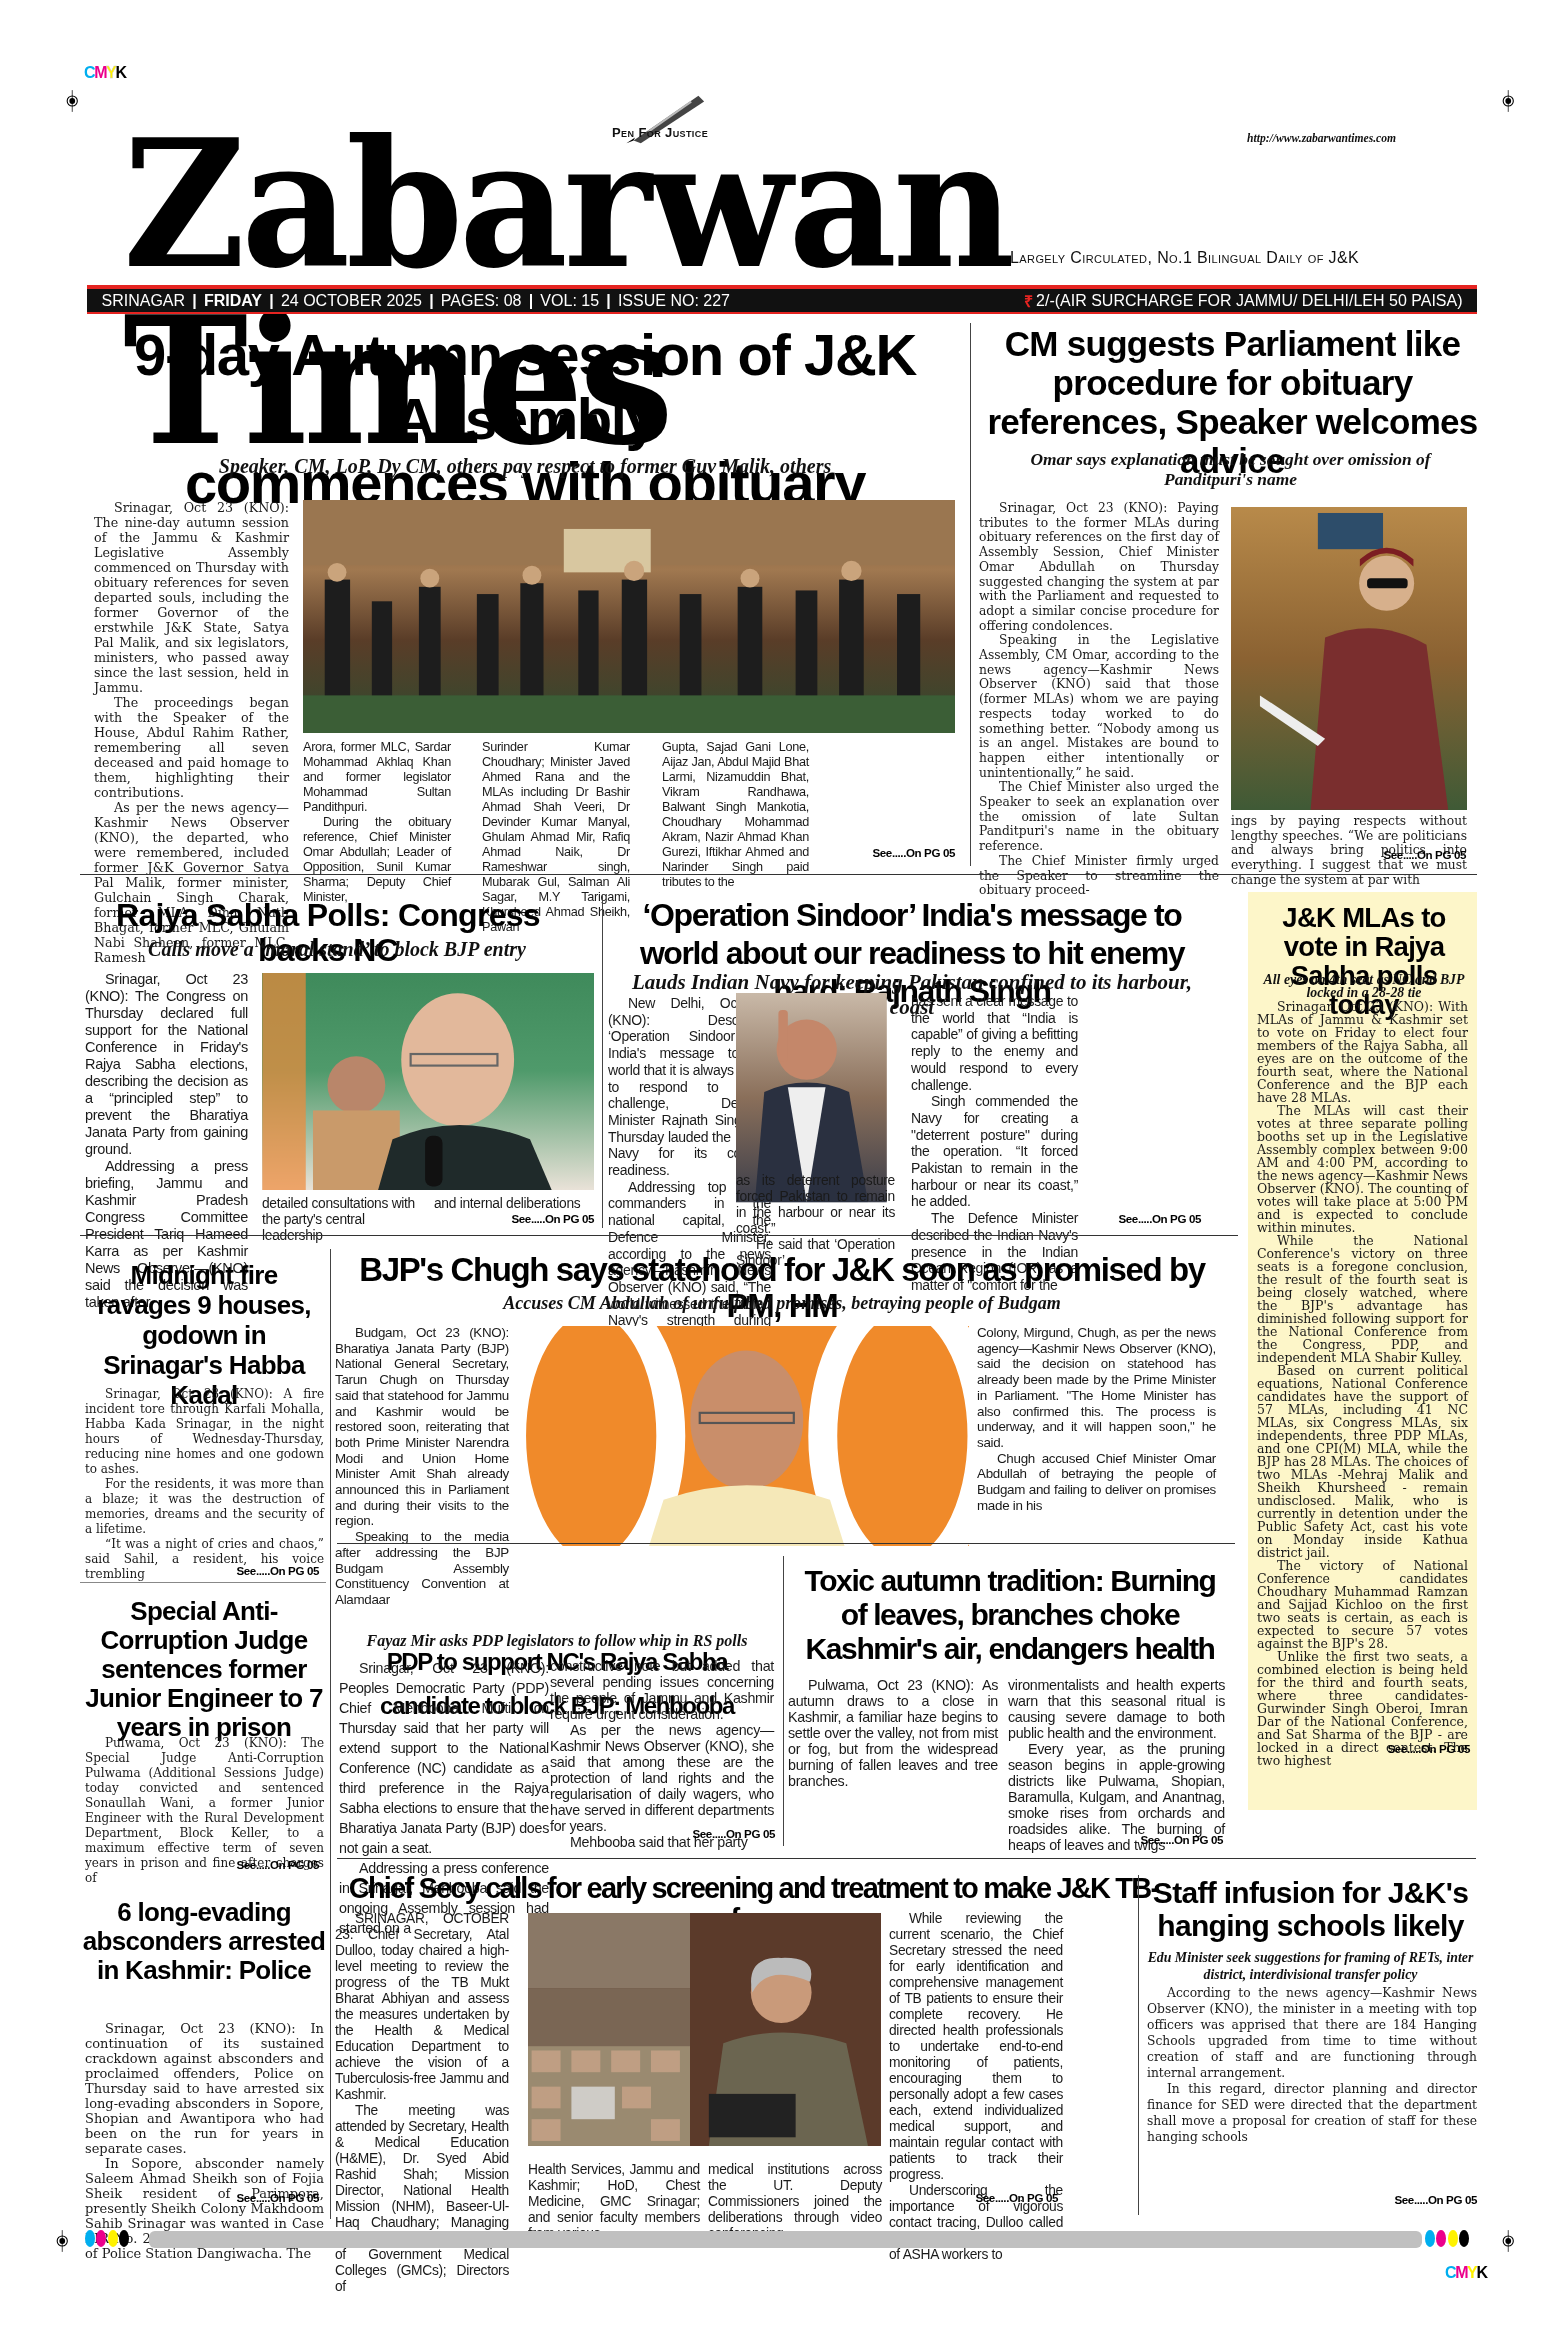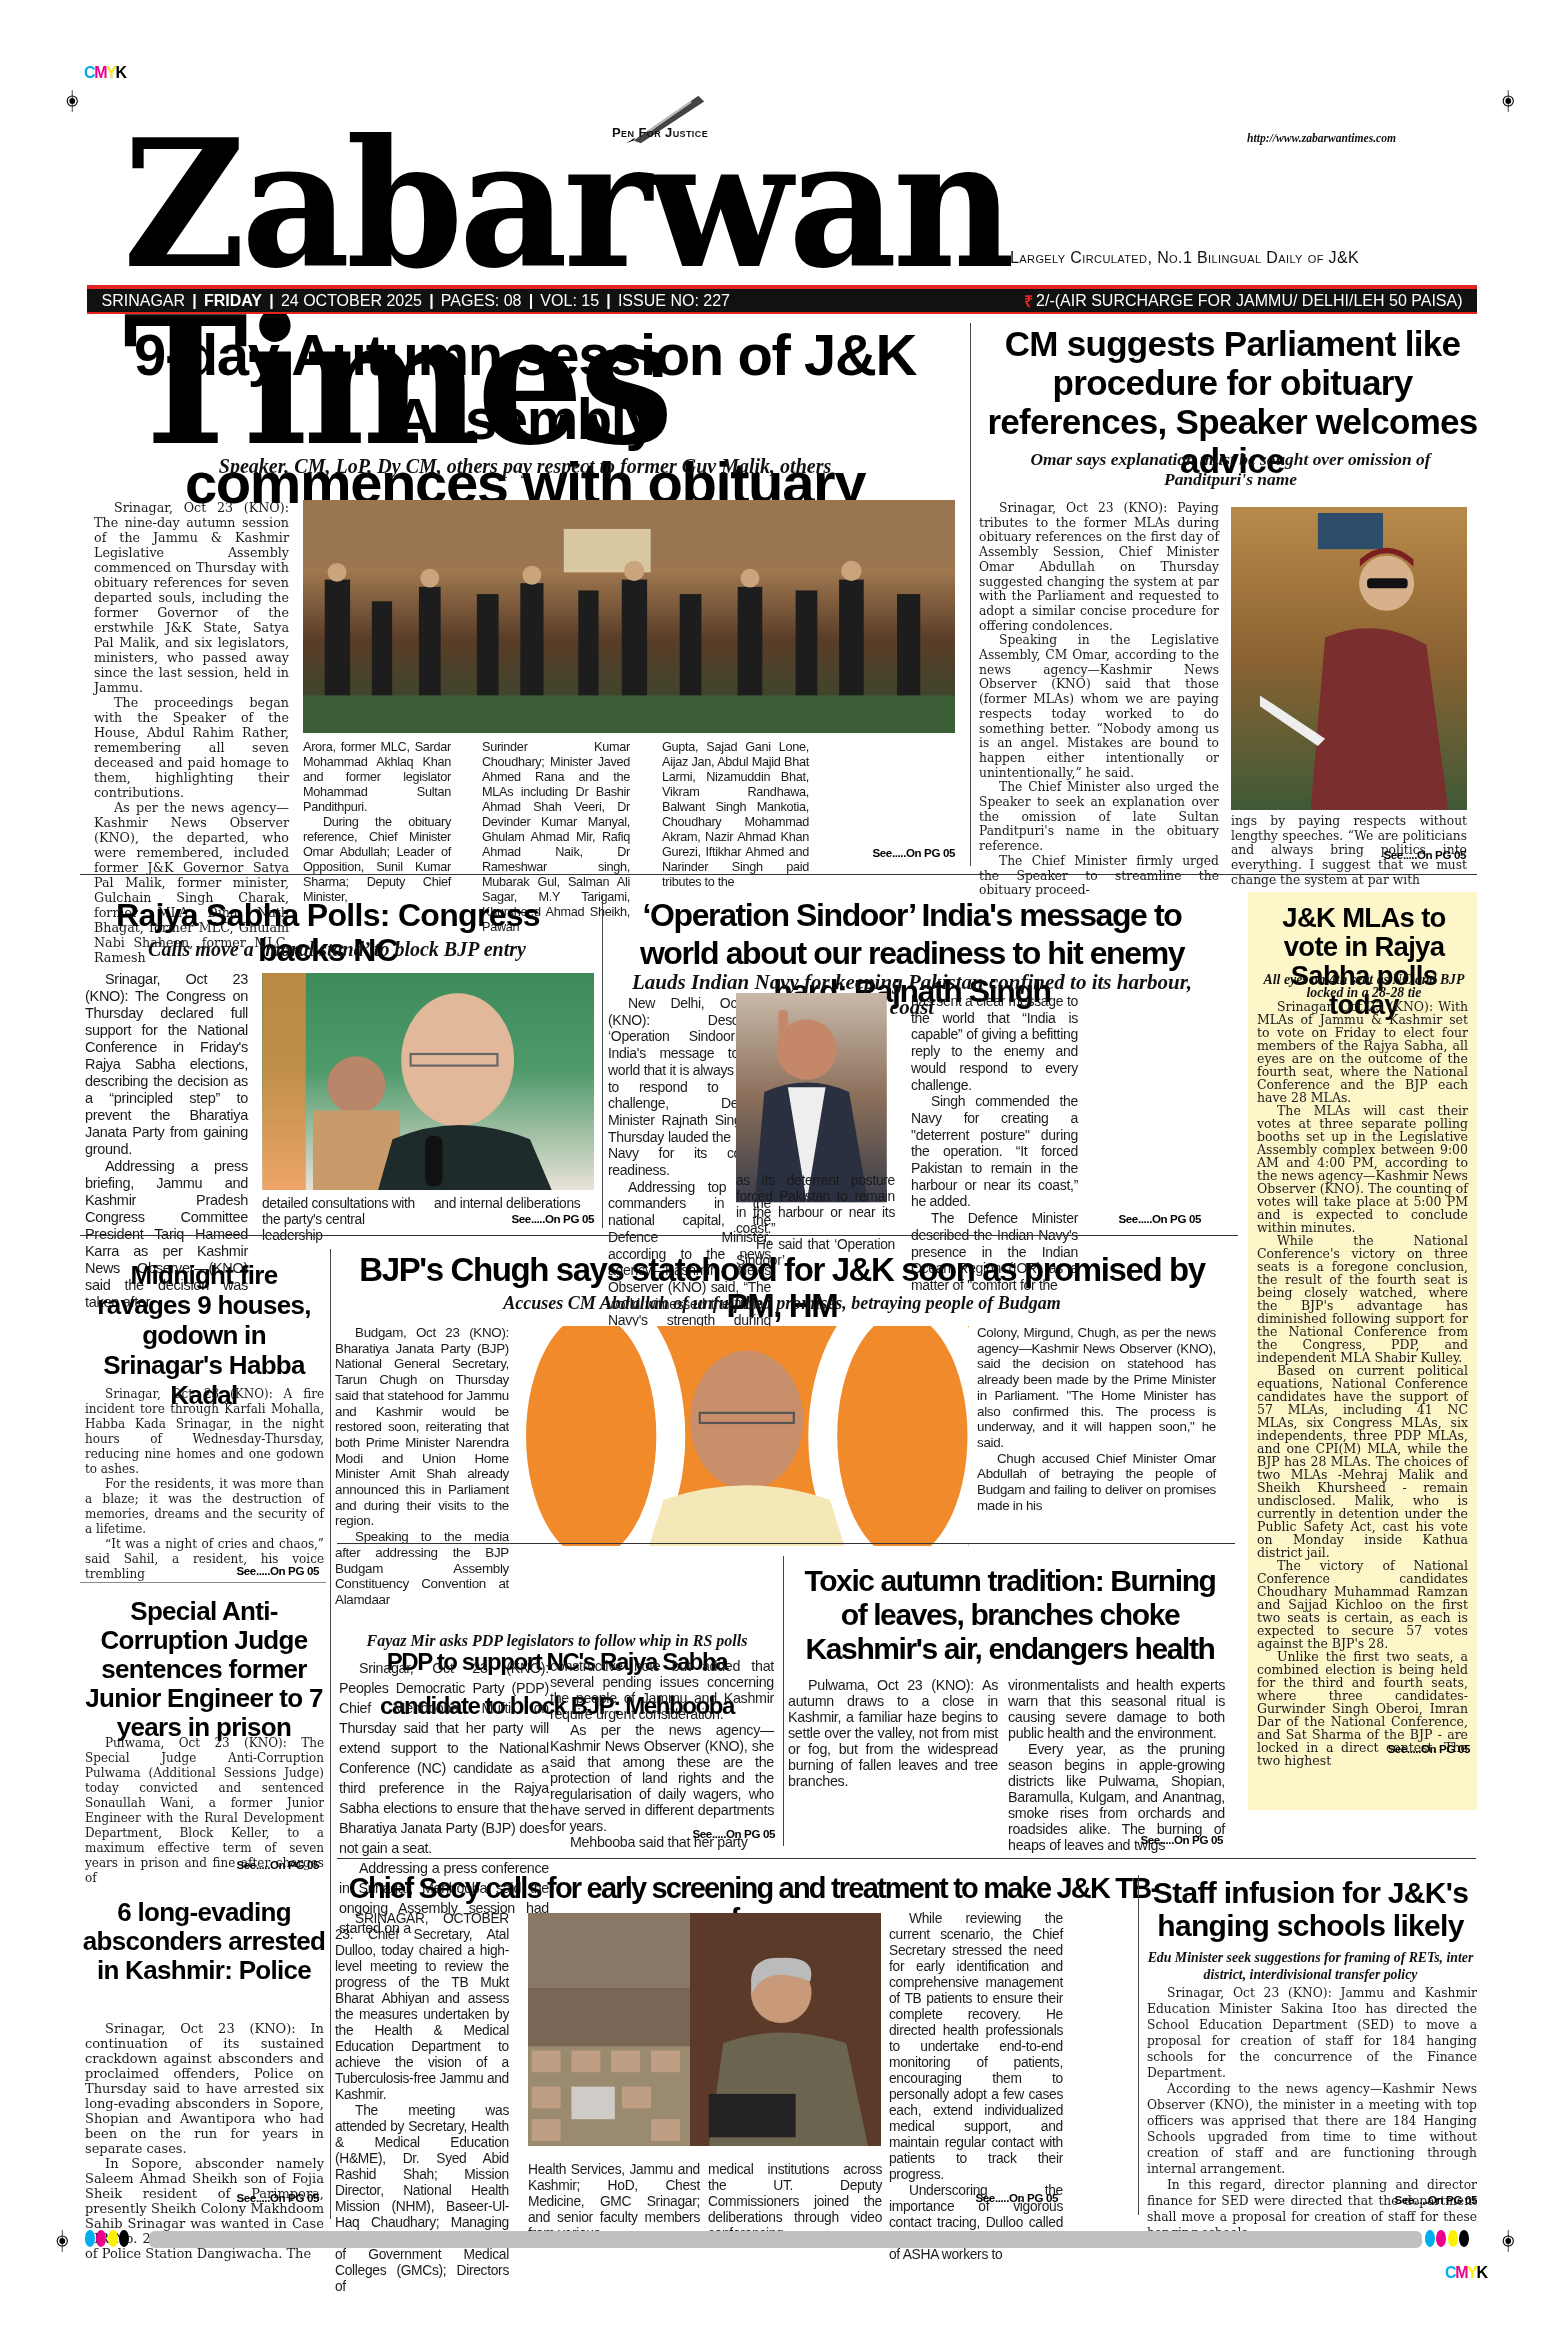--- a/index.html
+++ b/index.html
@@ -344,21 +344,20 @@
   <p>While reviewing the current scenario, the Chief Secretary stressed the need for early identification and comprehensive management of TB patients to ensure their complete recovery. He directed health professionals to undertake end-to-end monitoring of patients, encouraging them to personally adopt a few cases each, extend individualized medical support, and maintain regular contact with patients to track their progress.</p>
   <p>Underscoring the importance of vigorous contact tracing, Dulloo called for strengthening the network of ASHA workers to</p>
 </div>
 <a class="abs see" style="left:906px;top:2191px;width:152px;color:#000;text-decoration:none;">See.....On PG 05</a>
 
 <div class="rule-v" style="left:1138px;top:1875px;height:340px;"></div>
 
 <div class="abs hl" style="left:1144px;top:1876px;width:333px;font-size:30px;line-height:33px;">Staff infusion for J&amp;K's hanging schools likely</div>
 <div class="abs sub serif" style="left:1147px;top:1949px;width:327px;font-size:13.8px;line-height:17.4px;">Edu Minister seek suggestions for framing of RETs, inter district, interdivisional transfer policy</div>
 <div class="abs body serif" style="left:1147px;top:1985px;width:330px;font-size:12.3px;line-height:16px;">
-  <p>Srinagar, Oct 23 (KNO): Jammu and Kashmir Education Minister Sakina Itoo has directed the School Education Department (SED) to move a proposal for creation of staff for 184 hanging schools for the concurrence of the Finance Department.</p>
   <p>According to the news agency—Kashmir News Observer (KNO), the minister in a meeting with top officers was apprised that there are 184 Hanging Schools upgraded from time to time without creation of staff and are functioning through internal arrangement.</p>
   <p>In this regard, director planning and director finance for SED were directed that the department shall move a proposal for creation of staff for these hanging schools</p>
 </div>
 <a class="abs see" style="left:1325px;top:2193px;width:152px;color:#000;text-decoration:none;">See.....On PG 05</a>
 
 <div class="reg" style="left:55px;top:2230px;">
   <svg width="14.5" height="22" viewBox="0 0 20 30">
       <line x1="10" y1="0" x2="10" y2="30" stroke="#000" stroke-width="1"></line>
       <circle cx="10" cy="15" r="7" fill="none" stroke="#000" stroke-width="1.5"></circle>
       <circle cx="10" cy="15" r="4" fill="#000"></circle>

